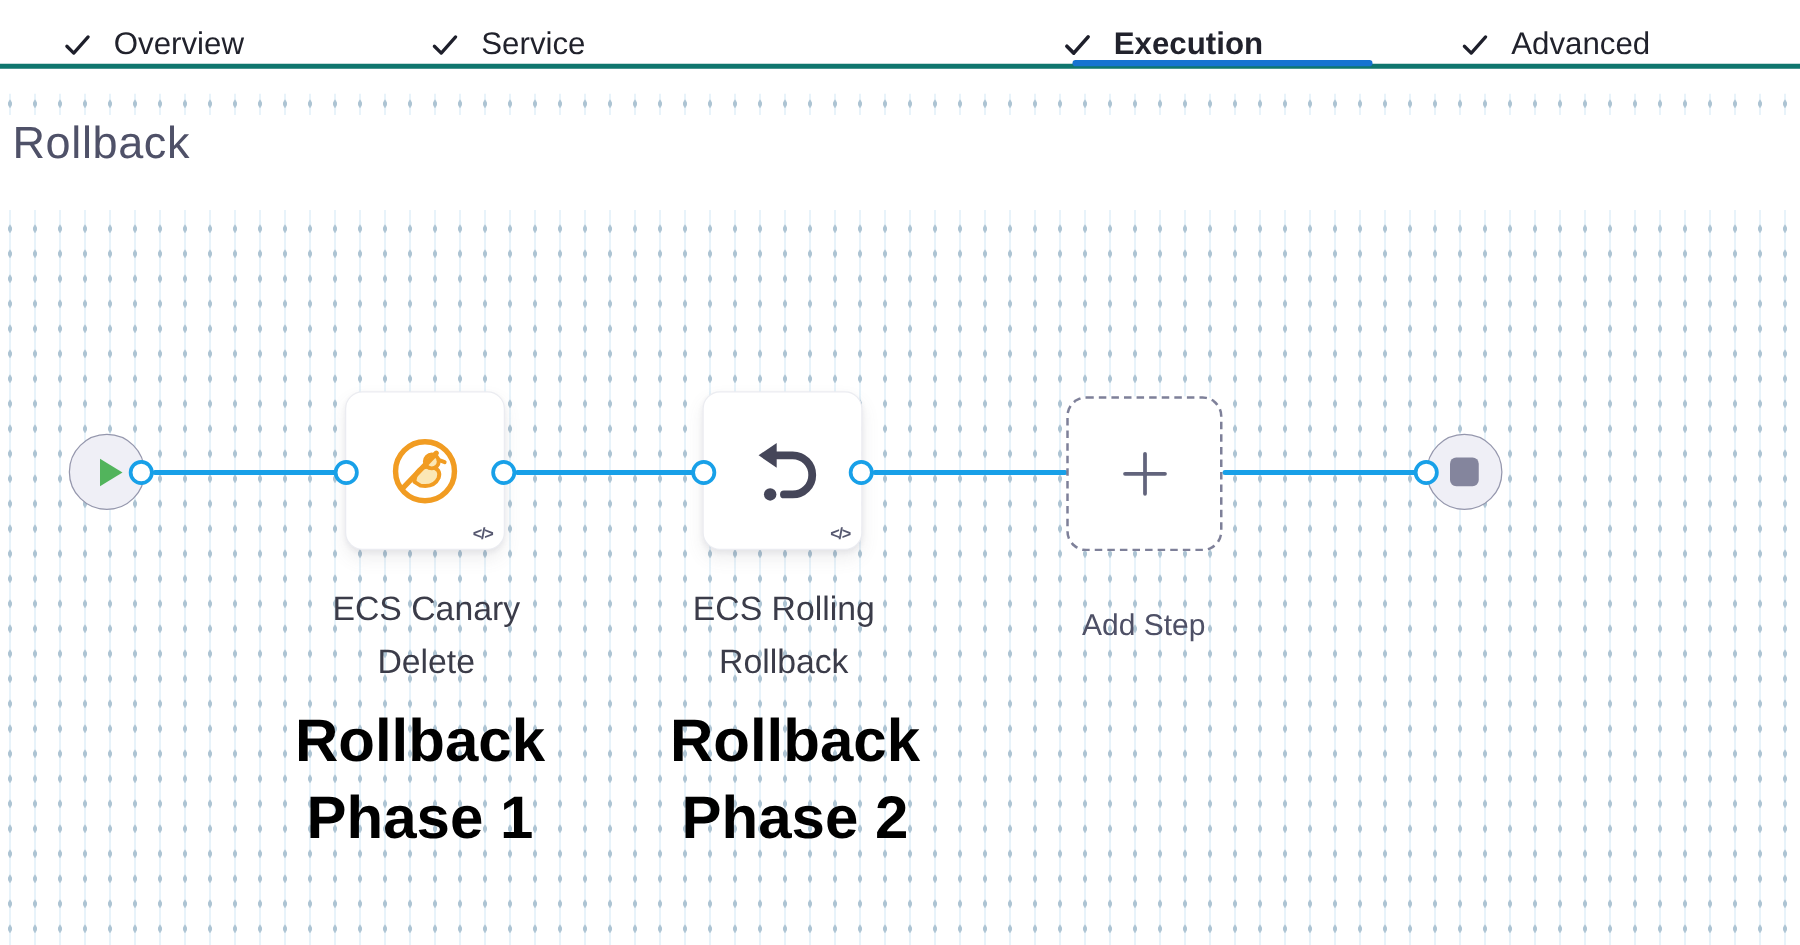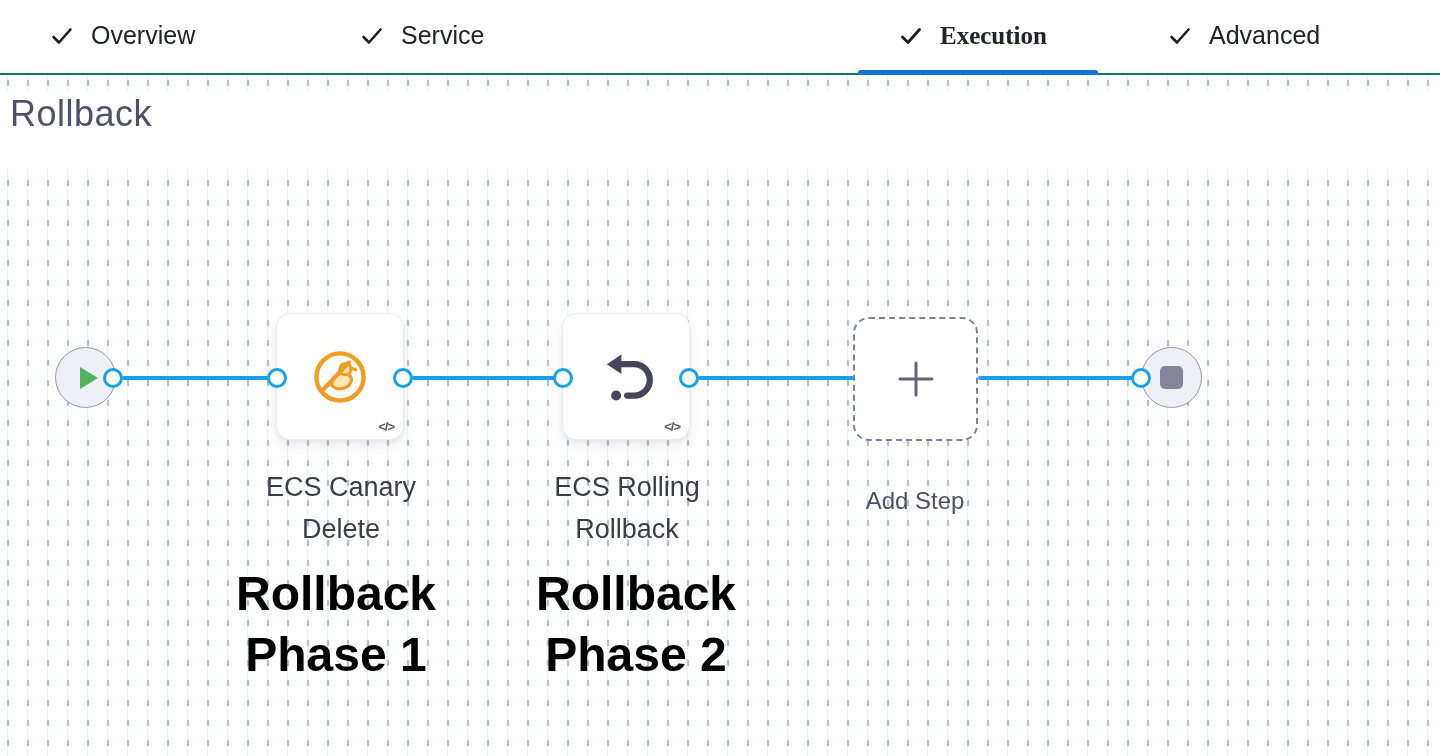--- a/index.html
+++ b/index.html
@@ -1,26 +1,26 @@
 <!DOCTYPE html>
 <html style="--accent_blue: #1673d1; --connector_blue: #18a0e8; --success_green: #52b45c; --canary_orange: #f19c22; --canary_fill: #fbe7b5; --icon_slate: #454659; --node_fill: #efeff6; --node_border: #9597ad; --heading_gray: #4f5168; --annotation_black: #000000;"><head>
 <meta charset="utf-8">
 <style>
   * { margin:0; padding:0; box-sizing:border-box; }
   html,body { width:1440px; height:756px; overflow:hidden; background:#fff;
     font-family:"Liberation Sans", sans-serif; }
   .stage { position:relative; width:1440px; height:756px; }
 
   
-  .tabbar { position:absolute; top:0; left:0; width:1440px; height:75px;
-    background:#fff; border-bottom:2px solid #0f766e; }
+  .tabbar { position:absolute; top:0; left:0; width:1440px; height:55px;
+    background:#fff; border-bottom:4px solid #0f766e; }
   .tab { position:absolute; top:0; height:71px; display:flex; align-items:center;
     gap:17px; font-size:25px; font-weight:500; color:#21222c; cursor:pointer; }
-  .tab-0 { left:50px; } .tab-1 { left:360px;align-items:center; } .tab-2 { left:592px; }
-  .tab-3 { left:899px;font-family:Liberation Serif, serif; } .tab-4 { left:1168px; }
+  .tab-0 { left:50px; } .tab-1 { left:344px;align-items:center; } .tab-2 { left:592px; }
+  .tab-3 { left:850px; } .tab-4 { left:1168px; }
   .tab-3 .tab-label { font-weight:700; }
   .check-icon { width:24px; height:24px; color:#1e1f2b; }
   .tab-underline { position:absolute; left:858px; bottom:-2px; width:240px;
     height:5px; background:var(--accent_blue,#1673d1); border-radius:3px; }
 
   
   .canvas { position:absolute; top:75px; left:0; width:1440px; height:681px;
     background-color:#fff;
     background-image:
       radial-gradient(1.6px 3.4px at 8px 8px, #adc4d3 80%, rgba(173,196,211,0) 100%),

